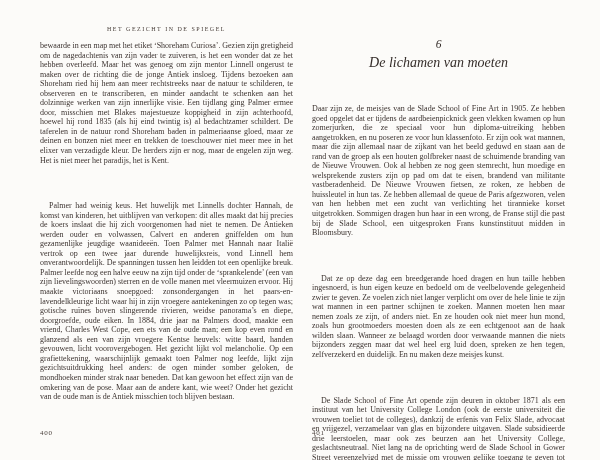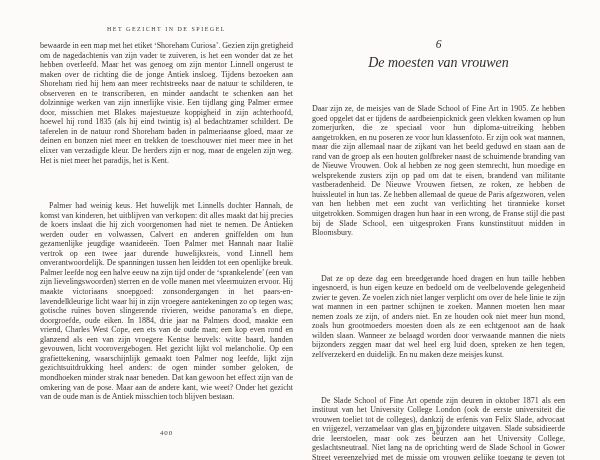--- a/index.html
+++ b/index.html
@@ -68,21 +68,20 @@
     word-spacing: -0.2px;
   }
   .body-par.indent {
     text-indent: 9px;
     margin-top: 36px;
   }
   .folio {
     position: absolute;
     top: 429px;
     width: 253px;
-    text-align: center;
     font-size: 7px;
     letter-spacing: 0.8px;
     color: #4a403c;
   }
   .folio-left { left: 40px; }
   .folio-right { left: 312px; }
 </style>
 </head>
 <body>
 
@@ -90,21 +89,21 @@
 
   <div class="page page-left">
     <div class="running-head">HET GEZICHT IN DE SPIEGEL</div>
     <p class="body-par">bewaarde in een map met het etiket ‘Shoreham Curiosa’. Gezien zijn gretigheid om de nagedachtenis van zijn vader te zuiveren, is het een wonder dat ze het hebben overleefd. Maar het was genoeg om zijn mentor Linnell ongerust te maken over de richting die de jonge Antiek insloeg. Tijdens bezoeken aan Shoreham ried hij hem aan meer rechtstreeks naar de natuur te schilderen, te observeren en te transcriberen, en minder aandacht te schenken aan het dolzinnige werken van zijn innerlijke visie. Een tijdlang ging Palmer ermee door, misschien met Blakes majestueuze koppigheid in zijn achterhoofd, hoewel hij rond 1835 (als hij eind twintig is) al bedachtzamer schildert. De taferelen in de natuur rond Shoreham baden in palmeriaanse gloed, maar ze deinen en bonzen niet meer en trekken de toeschouwer niet meer mee in het elixer van verzadigde kleur. De herders zijn er nog, maar de engelen zijn weg. Het is niet meer het paradijs, het is Kent.</p>
     <p class="body-par indent">Palmer had weinig keus. Het huwelijk met Linnells dochter Hannah, de komst van kinderen, het uitblijven van verkopen: dit alles maakt dat hij precies de koers inslaat die hij zich voorgenomen had niet te nemen. De Antieken werden ouder en volwassen, Calvert en anderen gniffelden om hun gezamenlijke jeugdige waanideeën. Toen Palmer met Hannah naar Italië vertrok op een twee jaar durende huwelijksreis, vond Linnell hem onverantwoordelijk. De spanningen tussen hen leidden tot een openlijke breuk. Palmer leefde nog een halve eeuw na zijn tijd onder de ‘sprankelende’ (een van zijn lievelingswoorden) sterren en de volle manen met vleermuizen ervoor. Hij maakte victoriaans snoepgoed: zonsondergangen in het paars-en-lavendelkleurige licht waar hij in zijn vroegere aantekeningen zo op tegen was; gotische ruïnes boven slingerende rivieren, weidse panorama’s en diepe, doorgroefde, oude eiken. In 1884, drie jaar na Palmers dood, maakte een vriend, Charles West Cope, een ets van de oude man; een kop even rond en glanzend als een van zijn vroegere Kentse heuvels: witte baard, handen gevouwen, licht voorovergebogen. Het gezicht lijkt vol melancholie. Op een grafiettekening, waarschijnlijk gemaakt toen Palmer nog leefde, lijkt zijn gezichtsuitdrukking heel anders: de ogen minder somber geloken, de mondhoeken minder strak naar beneden. Dat kan gewoon het effect zijn van de omkering van de pose. Maar aan de andere kant, wie weet? Onder het gezicht van de oude man is de Antiek misschien toch blijven bestaan.</p>
   </div>
 
   <div class="page page-right">
     <div class="chapter-head">
       <div class="chapter-number">6</div>
-      <div class="chapter-title">De moesten van vrouwen</div>
+      <div class="chapter-title">De lichamen van moeten</div>
     </div>
     <p class="body-par">Daar zijn ze, de meisjes van de Slade School of Fine Art in 1905. Ze hebben goed opgelet dat er tijdens de aardbeienpicknick geen vlekken kwamen op hun zomerjurken, die ze speciaal voor hun diploma-uitreiking hebben aangetrokken, en nu poseren ze voor hun klassenfoto. Er zijn ook wat mannen, maar die zijn allemaal naar de zijkant van het beeld geduwd en staan aan de rand van de groep als een houten golfbreker naast de schuimende branding van de Nieuwe Vrouwen. Ook al hebben ze nog geen stemrecht, hun moedige en welsprekende zusters zijn op pad om dat te eisen, brandend van militante vastberadenheid. De Nieuwe Vrouwen fietsen, ze roken, ze hebben de huissleutel in hun tas. Ze hebben allemaal de queue de Paris afgezworen, velen van hen hebben met een zucht van verlichting het tirannieke korset uitgetrokken. Sommigen dragen hun haar in een wrong, de Franse stijl die past bij de Slade School, een uitgesproken Frans kunstinstituut midden in Bloomsbury.</p>
     <p class="body-par indent">Dat ze op deze dag een breedgerande hoed dragen en hun taille hebben ingesnoerd, is hun eigen keuze en bedoeld om de veelbelovende gelegenheid zwier te geven. Ze voelen zich niet langer verplicht om over de hele linie te zijn wat mannen in een partner schijnen te zoeken. Mannen moeten hen maar nemen zoals ze zijn, of anders niet. En ze houden ook niet meer hun mond, zoals hun grootmoeders moesten doen als ze een echtgenoot aan de haak wilden slaan. Wanneer ze belaagd worden door verwaande mannen die niets bijzonders zeggen maar dat wel heel erg luid doen, spreken ze hen tegen, zelfverzekerd en duidelijk. En nu maken deze meisjes kunst.</p>
     <p class="body-par indent">De Slade School of Fine Art opende zijn deuren in oktober 1871 als een instituut van het University College London (ook de eerste universiteit die vrouwen toeliet tot de colleges), dankzij de erfenis van Felix Slade, advocaat en vrijgezel, verzamelaar van glas en bijzondere uitgaven. Slade subsidieerde drie leerstoelen, maar ook zes beurzen aan het University College, geslachtsneutraal. Niet lang na de oprichting werd de Slade School in Gower Street vereenzelvigd met de missie om vrouwen gelijke toegang te geven tot een kunstopleiding, iets wat voordien ondenkbaar</p>
   </div>
 
   <div class="folio folio-left">400</div>
   <div class="folio folio-right">401</div>
 
 </div>

